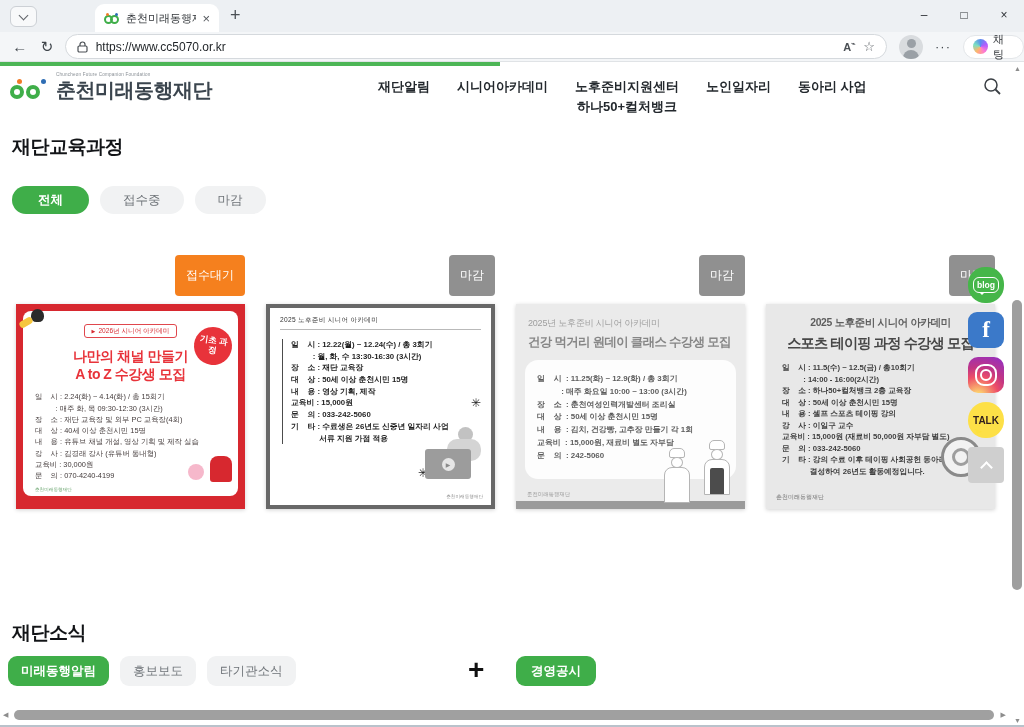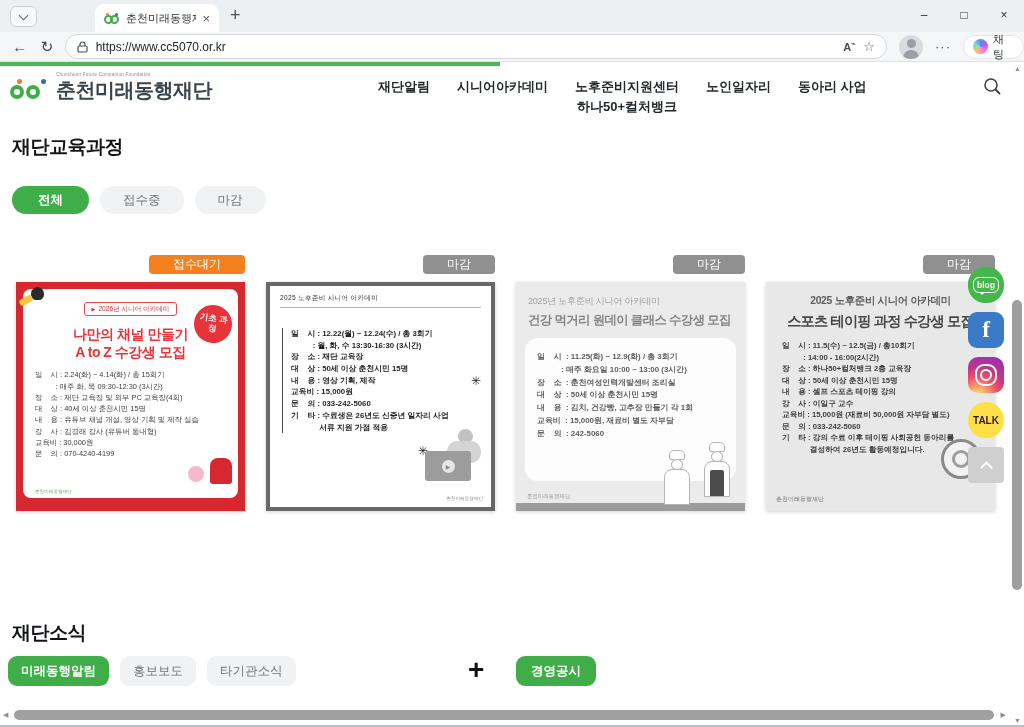--- a/index.html
+++ b/index.html
@@ -59,24 +59,24 @@
 .search-btn{position:absolute;right:22px;top:11px;cursor:pointer;}
 
 .edu-title{position:absolute;left:12px;top:72px;font-size:19px;font-weight:bold;color:#121417;letter-spacing:-.5px;}
 .filters{position:absolute;left:12px;top:124px;display:flex;gap:11px;}
 .pill{height:28px;border-radius:15px;display:flex;align-items:center;justify-content:center;font-size:12.5px;cursor:pointer;}
 .pill.active{background:#3fae49;color:#fff;font-weight:bold;padding:0 26px;}
 .pill.idle{background:#f1f2f3;color:#6e7378;padding:0 23px;}
 
 .cards{position:absolute;left:16px;top:193px;display:flex;gap:21px;}
 .card{width:229px;display:flex;flex-direction:column;cursor:pointer;}
-.badge{align-self:flex-end;margin-bottom:8px;height:19px;display:flex;align-items:center;padding:0 24px;border-radius:4px;font-size:12px;color:#fff;}
+.badge{align-self:flex-end;margin-bottom:8px;height:41px;display:flex;align-items:center;padding:0 11px;border-radius:4px;font-size:12px;color:#fff;}
 .badge-orange{background:#f5801e;}
 .badge-gray{background:#909090;}
-.poster{position:relative;height:229px;box-shadow:0 1px 4px rgba(0,0,0,.18);overflow:hidden;}
+.poster{position:relative;height:205px;box-shadow:0 1px 4px rgba(0,0,0,.18);overflow:hidden;}
 .plines .pline{white-space:pre-wrap;font-size:7.4px;line-height:1.52;color:#3c3c3c;}
 
 
 .p1{background:#d7282f;padding:7px 7px 13px 7px;}
 .p1-inner{position:relative;background:#fff;border-radius:8px;height:100%;padding-top:13px;}
 .p1-head{position:absolute;left:8px;top:-2px;width:13px;height:13px;background:#2b2b2b;border-radius:50% 50% 40% 40%;}
 .p1-arm{position:absolute;left:-4px;top:8px;width:14px;height:7px;background:#f6c63e;border-radius:4px;transform:rotate(-30deg);}
 .p1-tag{margin:0 auto;width:max-content;border:1px solid #e0474d;border-radius:3px;color:#d7282f;font-size:6.6px;padding:1.5px 7px;display:flex;align-items:center;gap:3px;}
 .p1-play{font-size:5px;color:#d7282f;}
 .p1-circle{position:absolute;right:6px;top:16px;width:38px;height:38px;border-radius:50%;background:#e8333a;color:#fff;font-size:8.6px;font-weight:bold;display:flex;align-items:center;justify-content:center;text-align:center;line-height:1.15;transform:rotate(8deg);padding:4px;}
@@ -85,21 +85,21 @@
 .p1 .pline{color:#433b3b;}
 .p1-bird{position:absolute;right:34px;bottom:16px;width:16px;height:16px;border-radius:50%;background:#f6b8cb;}
 .p1-person{position:absolute;right:6px;bottom:14px;width:22px;height:26px;border-radius:8px 8px 3px 3px;background:#d7282f;}
 .p1-footer{position:absolute;bottom:4px;left:12px;right:12px;display:flex;justify-content:space-between;font-size:4.6px;color:#6aa56f;}
 
 
 .p2{background:#fff;border:4px solid #686868;padding:8px 10px;}
 .p2-tag{font-size:6.6px;color:#333;letter-spacing:.3px;}
 .p2-div{height:1px;background:#b9b9b9;margin:4px 0 6px 0;}
 .p2-title{text-align:center;font-size:15.5px;font-weight:900;color:#121212;line-height:1.2;letter-spacing:-.8px;}
-.p2 .plines{margin-top:20px;border-left:1.4px solid #4c4c4c;padding-left:8px;margin-left:2px;}
+.p2 .plines{margin-top:9px;border-left:1.4px solid #4c4c4c;padding-left:8px;margin-left:2px;}
 .p2 .pline{color:#1f1f1f;font-size:7.8px;font-weight:bold;line-height:1.5;}
 .p2-ast1{position:absolute;right:10px;top:88px;font-size:12px;color:#2c2c2c;}
 .p2-ast2{position:absolute;left:148px;top:158px;font-size:12px;color:#2c2c2c;}
 .p2-person{position:absolute;right:8px;bottom:26px;width:58px;height:52px;}
 .p2-phead{position:absolute;right:10px;top:0;width:15px;height:15px;border-radius:50%;background:#c2c2c2;}
 .p2-pbody{position:absolute;right:2px;top:12px;width:34px;height:22px;border-radius:10px;background:#d4d4d4;}
 .p2-laptop{position:absolute;left:0;bottom:0;width:46px;height:30px;background:#9c9c9c;border-radius:3px;display:flex;align-items:center;justify-content:center;}
 .p2-lplay{width:13px;height:13px;border-radius:50%;background:#e6e6e6;color:#8a8a8a;font-size:6px;display:flex;align-items:center;justify-content:center;}
 .p2-footer{position:absolute;right:8px;bottom:6px;font-size:4.6px;color:#8d8d8d;}
 

